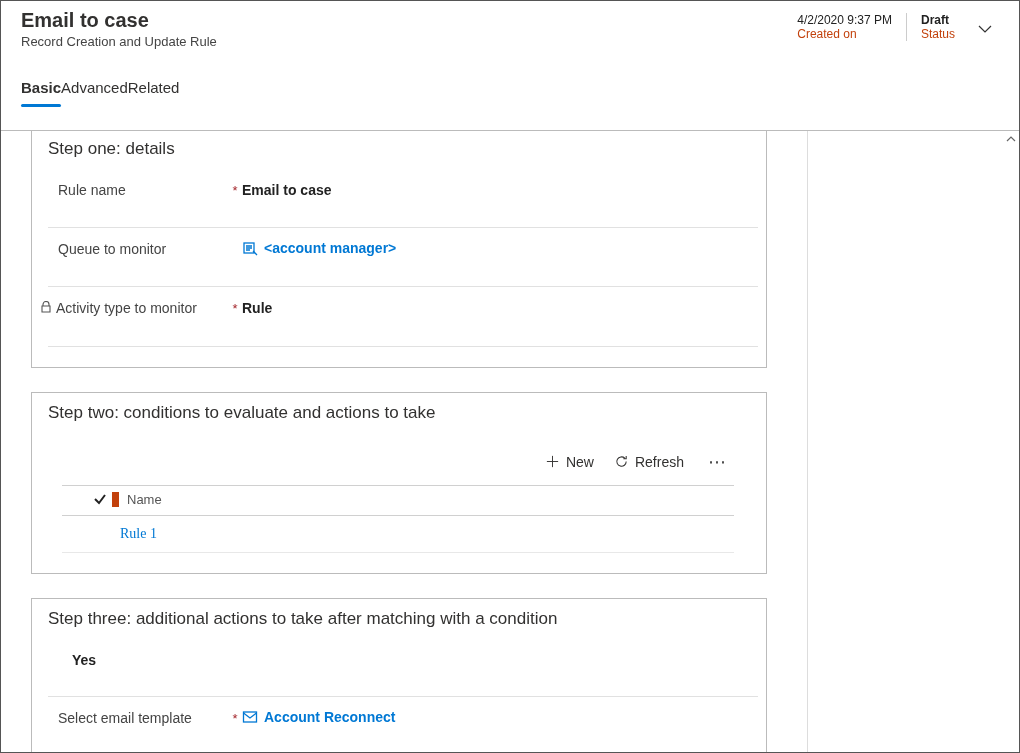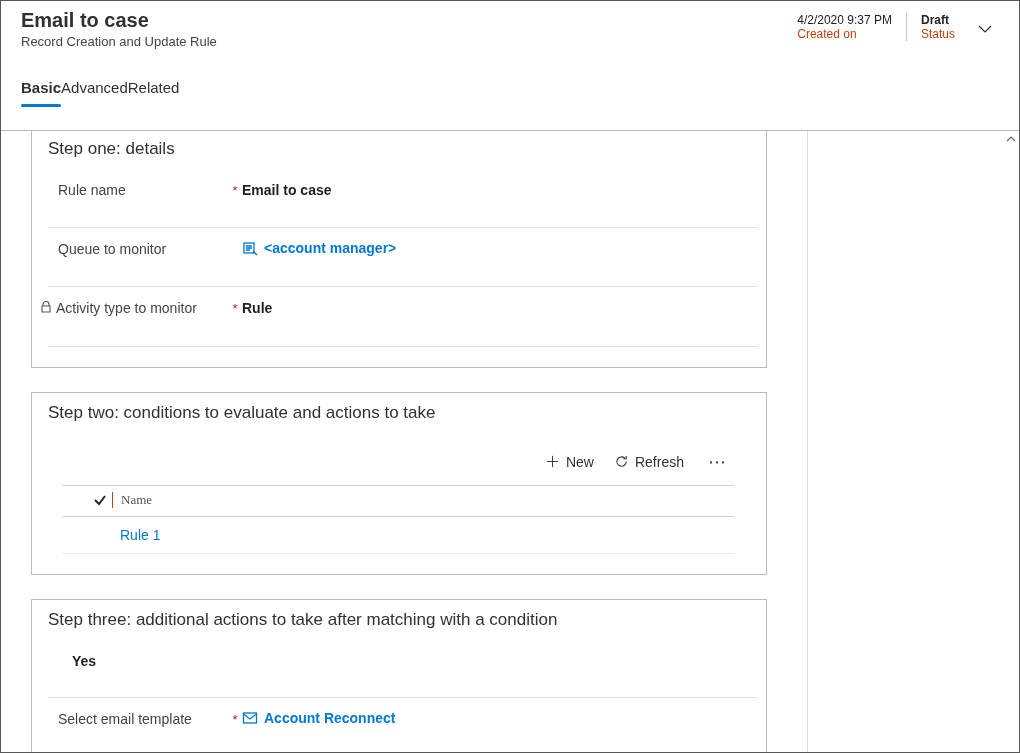--- a/index.html
+++ b/index.html
@@ -39,22 +39,22 @@
   .link-val { color:#0078d4; font-weight:600; display:flex; align-items:center; gap:6px; }
   .link-val svg { width:16px; height:16px; flex:none; }
   .cmd-bar { display:flex; justify-content:flex-end; gap:20px; padding:18px 18px 6px 0; font-size:14px; color:#323130; }
   .cmd { display:flex; align-items:center; gap:6px; cursor:pointer; }
   .cmd svg { width:15px; height:15px; }
   .more { font-size:18px; letter-spacing:2px; padding:0 4px; cursor:pointer; color:#444; }
   .grid { margin:6px 0 0 0; }
   .grid-head { display:flex; align-items:center; padding:6px 0 8px 26px; border-top:1px solid #d0d0d0; border-bottom:1px solid #d0d0d0; width:672px; margin-left:14px; }
   .chk { width:24px; display:flex; align-items:center; justify-content:center; }
   .chk svg { width:14px; height:14px; }
-  .col-name { font-size:13px; color:#555; padding-left:4px; border-left:1px solid #c2410c; padding-left:8px; flex:1;font-family:Liberation Serif, serif; }
-  .grid-row { display:flex; align-items:center; padding:10px 0 10px 30px; border-bottom:1px solid #e8e8e8; width:672px; margin-left:14px; }
+  .col-name { font-size:13px; color:#555; padding-left:4px; border-left:7px solid #c2410c; padding-left:8px; flex:1; }
+  .grid-row { display:flex; align-items:center; padding:10px 0 10px 30px; border-bottom:1px solid #e8e8e8; width:672px; margin-left:14px;font-family:Liberation Serif, serif; }
   .row-link { color:#0078d4; font-size:14px; padding-left:28px; }
 </style>
 </head>
 <body>
 
 <div class="window">
 
   <div class="header">
     <div class="header-row">
       <div class="title-block">

